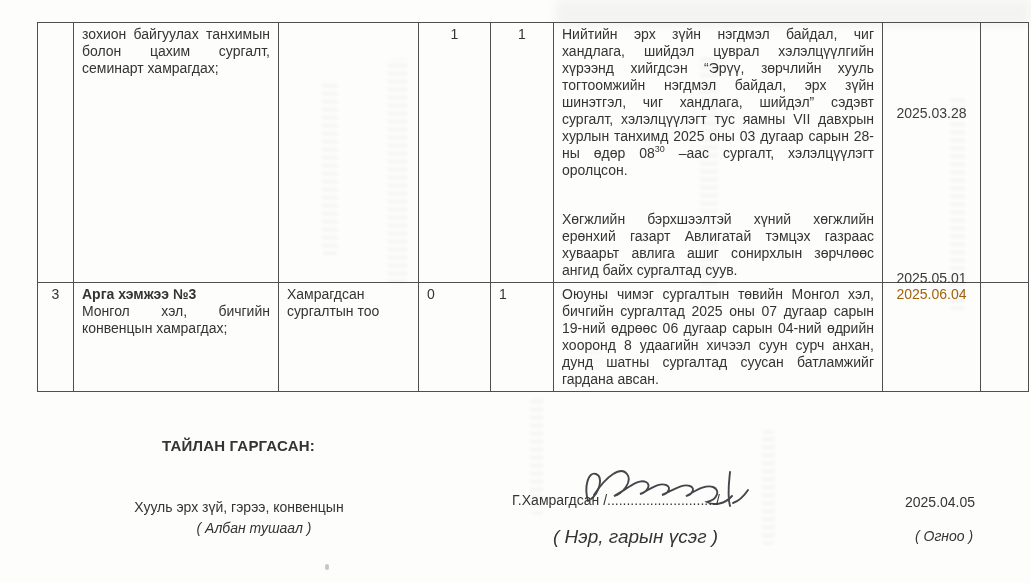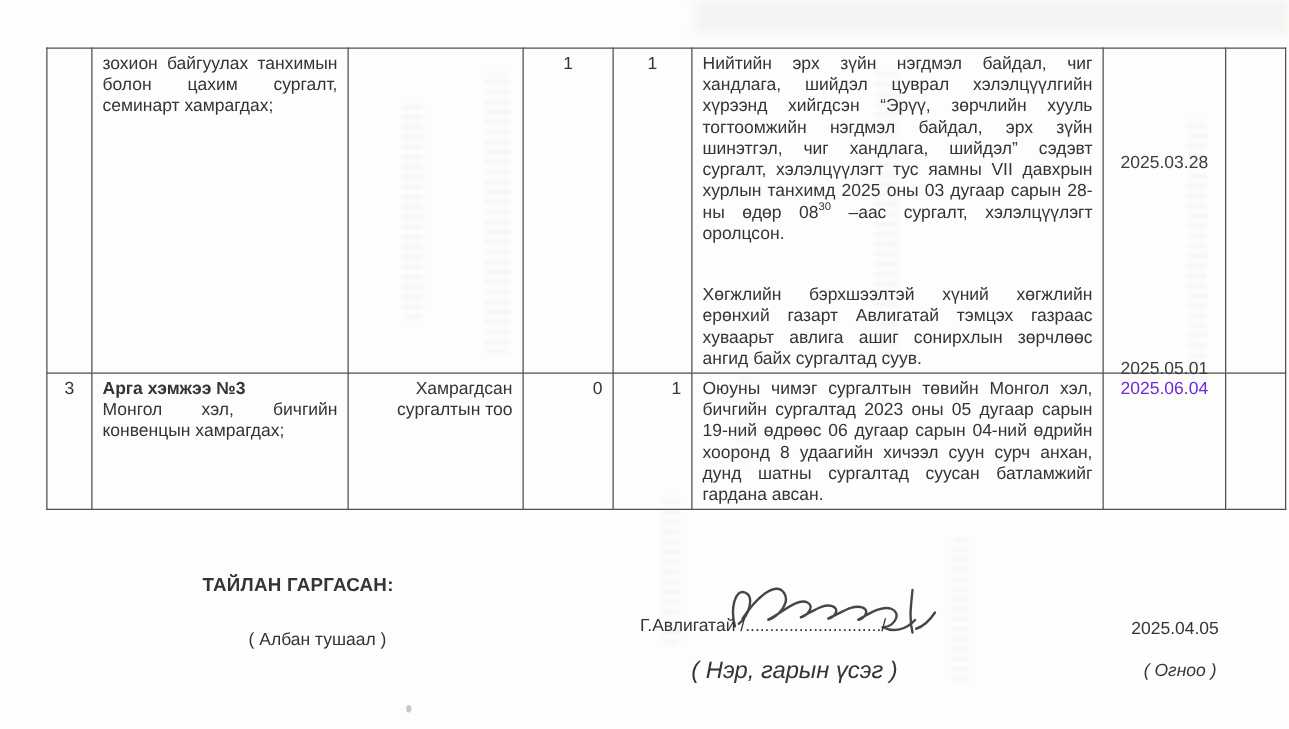--- a/index.html
+++ b/index.html
@@ -38,65 +38,66 @@
   .b6 { left: 950px; top: 95px;  width: 15px; height: 215px; }
   .b7 { left: 590px; top: 300px; width: 12px; height: 70px;  opacity:.14; }
   .speck {
     position: absolute; left: 325px; top: 564px;
     width: 4px; height: 6px; background: #9a9a9a;
     opacity: .55; border-radius: 2px;
   }
 
   
   table.report {
-    position: absolute; left: 37px; top: 38px;
+    position: absolute; left: 37px; top: 22px;
     border-collapse: collapse; table-layout: fixed;
     width: 991px;
     padding-left: 48px;
   }
   table.report td {
     border: 1px solid #4f4f4f;
     vertical-align: top;
     padding: 3px 8px;
     font-size: 14px;
     line-height: 17px;
   }
   tr.row-a { height: 239px; }
   tr.row-b { height: 97px; }
   td.c-num    { text-align: center; }
   td.v-mid    { vertical-align: middle; }
-  td.t-center { text-align: right; }
+  td.t-center { text-align: left; }
   td.c-count-a { vertical-align: bottom; text-align: center; padding-bottom: 13px; }
   p { margin: 0; }
   .just { text-align: justify; }
   .p-gap { margin-top: 32px; }
   .bold { font-weight: bold; }
   td.c-result-b { line-height: 16px; padding-top: 4px; }
   td.c-date-a { position: relative; padding: 0; }
   td.c-date-a .date {
     position: absolute; left: 0; width: 100%;
     text-align: center; color: #3c3c3c; margin-top: 46px;
   }
   td.c-date-a .d1 { top: 36px; }
   td.c-date-a .d2 { top: 201px; }
-  td.c-date-b { text-align: center; padding-top: 13px; color: #6d28d9; }
+  td.c-date-b { text-align: center; padding-top: 13px; color: #a16207; }
   sup { font-size: 9px; line-height: 0; }
 
   
   .abs { position: absolute; }
   .footer-heading {
-    left: 162px; top: 460px;
+    left: 162px; top: 437px;
     font-size: 15px; font-weight: bold; letter-spacing: .2px;
   }
   .position-block {
     left: 116px; top: 499px; width: 246px;
     text-align: center; font-size: 14px; line-height: 17px;
   }
   .position-caption {
     display: inline-block; margin-top: 4px; margin-left: 30px;
+    font-style: italic;
   }
   .name-line { left: 512px; top: 492px; font-size: 14px; }
   .name-caption {
     left: 553px; top: 526px;
     font-style: italic; font-size: 19px;
   }
   .sign-date { left: 905px; top: 494px; font-size: 14px; }
   .date-caption {
     left: 915px; top: 528px;
     font-style: italic; font-size: 14px;
@@ -153,35 +154,36 @@
     <tr class="row-b">
       <td class="c-num v-mid">3</td>
       <td>
         <p class="bold">Арга хэмжээ №3</p>
         <p class="just">Монгол хэл, бичгийн конвенцын хамрагдах;</p>
       </td>
       <td class="v-mid t-center">Хамрагдсан сургалтын тоо</td>
       <td class="v-mid t-center">0</td>
       <td class="v-mid t-center">1</td>
       <td class="c-result-b">
-        <p class="just">Оюуны чимэг сургалтын төвийн Монгол хэл, бичгийн сургалтад 2023 оны 05 дугаар сарын 19-ний өдрөөс 06 дугаар сарын 04-ний өдрийн хооронд 8 удаагийн хичээл суун сурч анхан, дунд шатны сургалтад суусан батламжийг гардана авсан.</p>
+        <p class="just">Оюуны чимэг сургалтын төвийн Монгол хэл, бичгийн сургалтад 2025 оны 07 дугаар сарын 19-ний өдрөөс 06 дугаар сарын 04-ний өдрийн хооронд 8 удаагийн хичээл суун сурч анхан, дунд шатны сургалтад суусан батламжийг гардана авсан.</p>
       </td>
       <td class="c-date-b">2025.06.04</td>
       <td></td>
     </tr>
   </tbody>
     </table>
 
   <div class="abs footer-heading">ТАЙЛАН ГАРГАСАН:</div>
 
   <div class="abs position-block">
+    <div>Хууль эрх зүй, гэрээ, конвенцын</div>
     <span class="position-caption">( Албан тушаал )</span>
   </div>
 
-  <div class="abs name-line">Г.Авлигатай /............................/</div>
+  <div class="abs name-line">Г.Хамрагдсан /............................/</div>
 
   <svg class="abs signature" viewBox="0 0 180 50" xmlns="http://www.w3.org/2000/svg">
     <g fill="none" stroke="#2b2d33" stroke-width="1.9" stroke-linecap="round" opacity="0.88">
       <path d="M7,38 C3,24 7,8 15,11 C23,14 18,30 10,36"></path>
       <path d="M13,32 C26,12 40,3 46,11 C52,19 41,31 33,33 C45,27 57,15 65,19 C71,22 65,30 59,31 C67,28 77,19 85,22 C91,24 87,31 81,32 C91,28 101,20 109,23 C115,25 111,32 105,33 C113,29 124,21 132,24 C140,27 136,37 126,39 C133,43 144,41 151,33"></path>
       <path d="M149,9 C148,20 146,32 149,43"></path>
       <path d="M152,40 C158,38 163,33 167,27"></path>
     </g>
   </svg>
 

